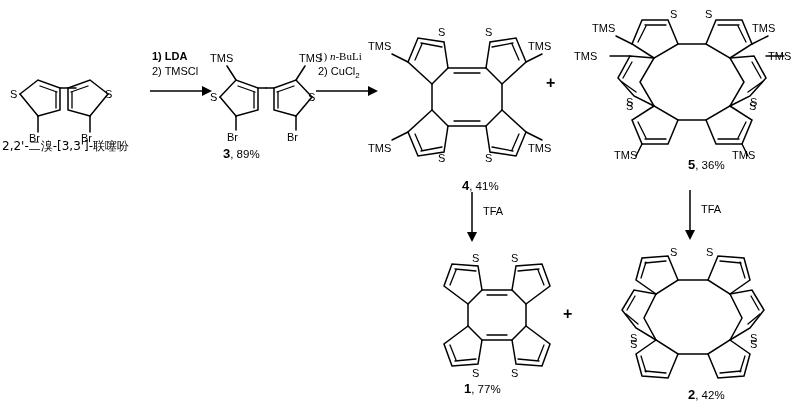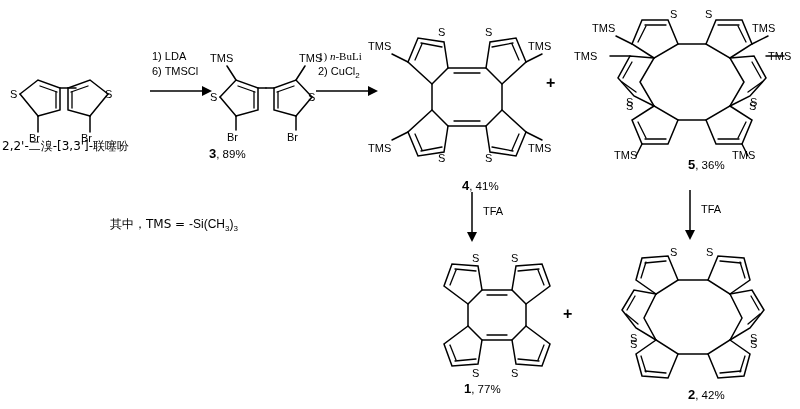--- a/index.html
+++ b/index.html
@@ -52,22 +52,22 @@
       <polyline class="bond" points="104,42 86,64"></polyline>
       <line class="bond2" x1="84" y1="34" x2="67" y2="40"></line>
       <line class="bond2" x1="68" y1="40" x2="68" y2="56"></line>
       <text x="101" y="46">S</text>
       <line class="bond" x1="86" y1="64" x2="86" y2="80"></line>
       <text x="77" y="90">Br</text>
     </svg>
   </div>
   <div class="lbl cn" style="left:2px;top:140px;text-align:center;">2,2'-二溴-[3,3']-联噻吩</div>
 
-  <div class="lbl cond" style="left:152px;top:50px;">1) LDA</div>
-  <div class="lbl cond" style="left:152px;top:65px;">6) TMSCl</div>
+  <div class="lbl cond" style="left:152px;top:50px;font-weight:bold;">1) LDA</div>
+  <div class="lbl cond" style="left:152px;top:65px;">2) TMSCl</div>
   <div style="position:absolute;left:150px;top:84px;">
     <svg width="62" height="14" viewBox="0 0 62 14">
       <line class="arrow" x1="0" y1="7" x2="52" y2="7"></line>
       <polygon points="52,2 62,7 52,12" fill="#000"></polygon>
     </svg>
   </div>
 
   <div style="position:absolute;left:196px;top:40px;">
     <svg width="124" height="105" viewBox="0 0 124 105">
 
@@ -90,21 +90,21 @@
       <polyline class="bond" points="116,57 100,76"></polyline>
       <line class="bond2" x1="98" y1="46" x2="81" y2="52"></line>
       <line class="bond2" x1="82" y1="52" x2="82" y2="68"></line>
       <text x="112" y="61">S</text>
       <line class="bond" x1="100" y1="40" x2="109" y2="26"></line>
       <text x="103" y="22">TMS</text>
       <line class="bond" x1="100" y1="76" x2="100" y2="90"></line>
       <text x="91" y="101">Br</text>
     </svg>
   </div>
-  <div class="lbl cpd" style="left:209px;top:147px;"><b>3</b><span>, 89%</span></div>
+  <div class="lbl cpd" style="left:223px;top:147px;"><b>3</b><span>, 89%</span></div>
 
   <div class="lbl cond" style="left:318px;top:50px;font-family:Liberation Serif, serif;">1) <i>n</i>-BuLi</div>
   <div class="lbl cond" style="left:318px;top:65px;">2) CuCl<sub style="font-size:8px">2</sub></div>
   <div style="position:absolute;left:316px;top:84px;">
     <svg width="62" height="14" viewBox="0 0 62 14">
       <line class="arrow" x1="0" y1="7" x2="52" y2="7"></line>
       <polygon points="52,2 62,7 52,12" fill="#000"></polygon>
     </svg>
   </div>
 
@@ -276,17 +276,14 @@
       <text x="22" y="100">S</text>
 
       <polyline class="bond" points="100,106 110,130 136,128 142,106 122,92"></polyline>
       <line class="bond2" x1="112" y1="125" x2="133" y2="123"></line>
       <line class="bond2" x1="137" y1="108" x2="132" y2="124"></line>
       <text x="142" y="100">S</text>
     </svg>
   </div>
   <div class="lbl cpd" style="left:688px;top:388px;"><b>2</b><span>, 42%</span></div>
 
-  <div class="lbl note" style="left:110px;top:218px;">
-    <span class="cn">其中，TMS = </span><span>-Si(CH</span><sub>3</sub><span>)</span><sub>3</sub>
-  </div>
 
 </div>
 
 </body></html>

